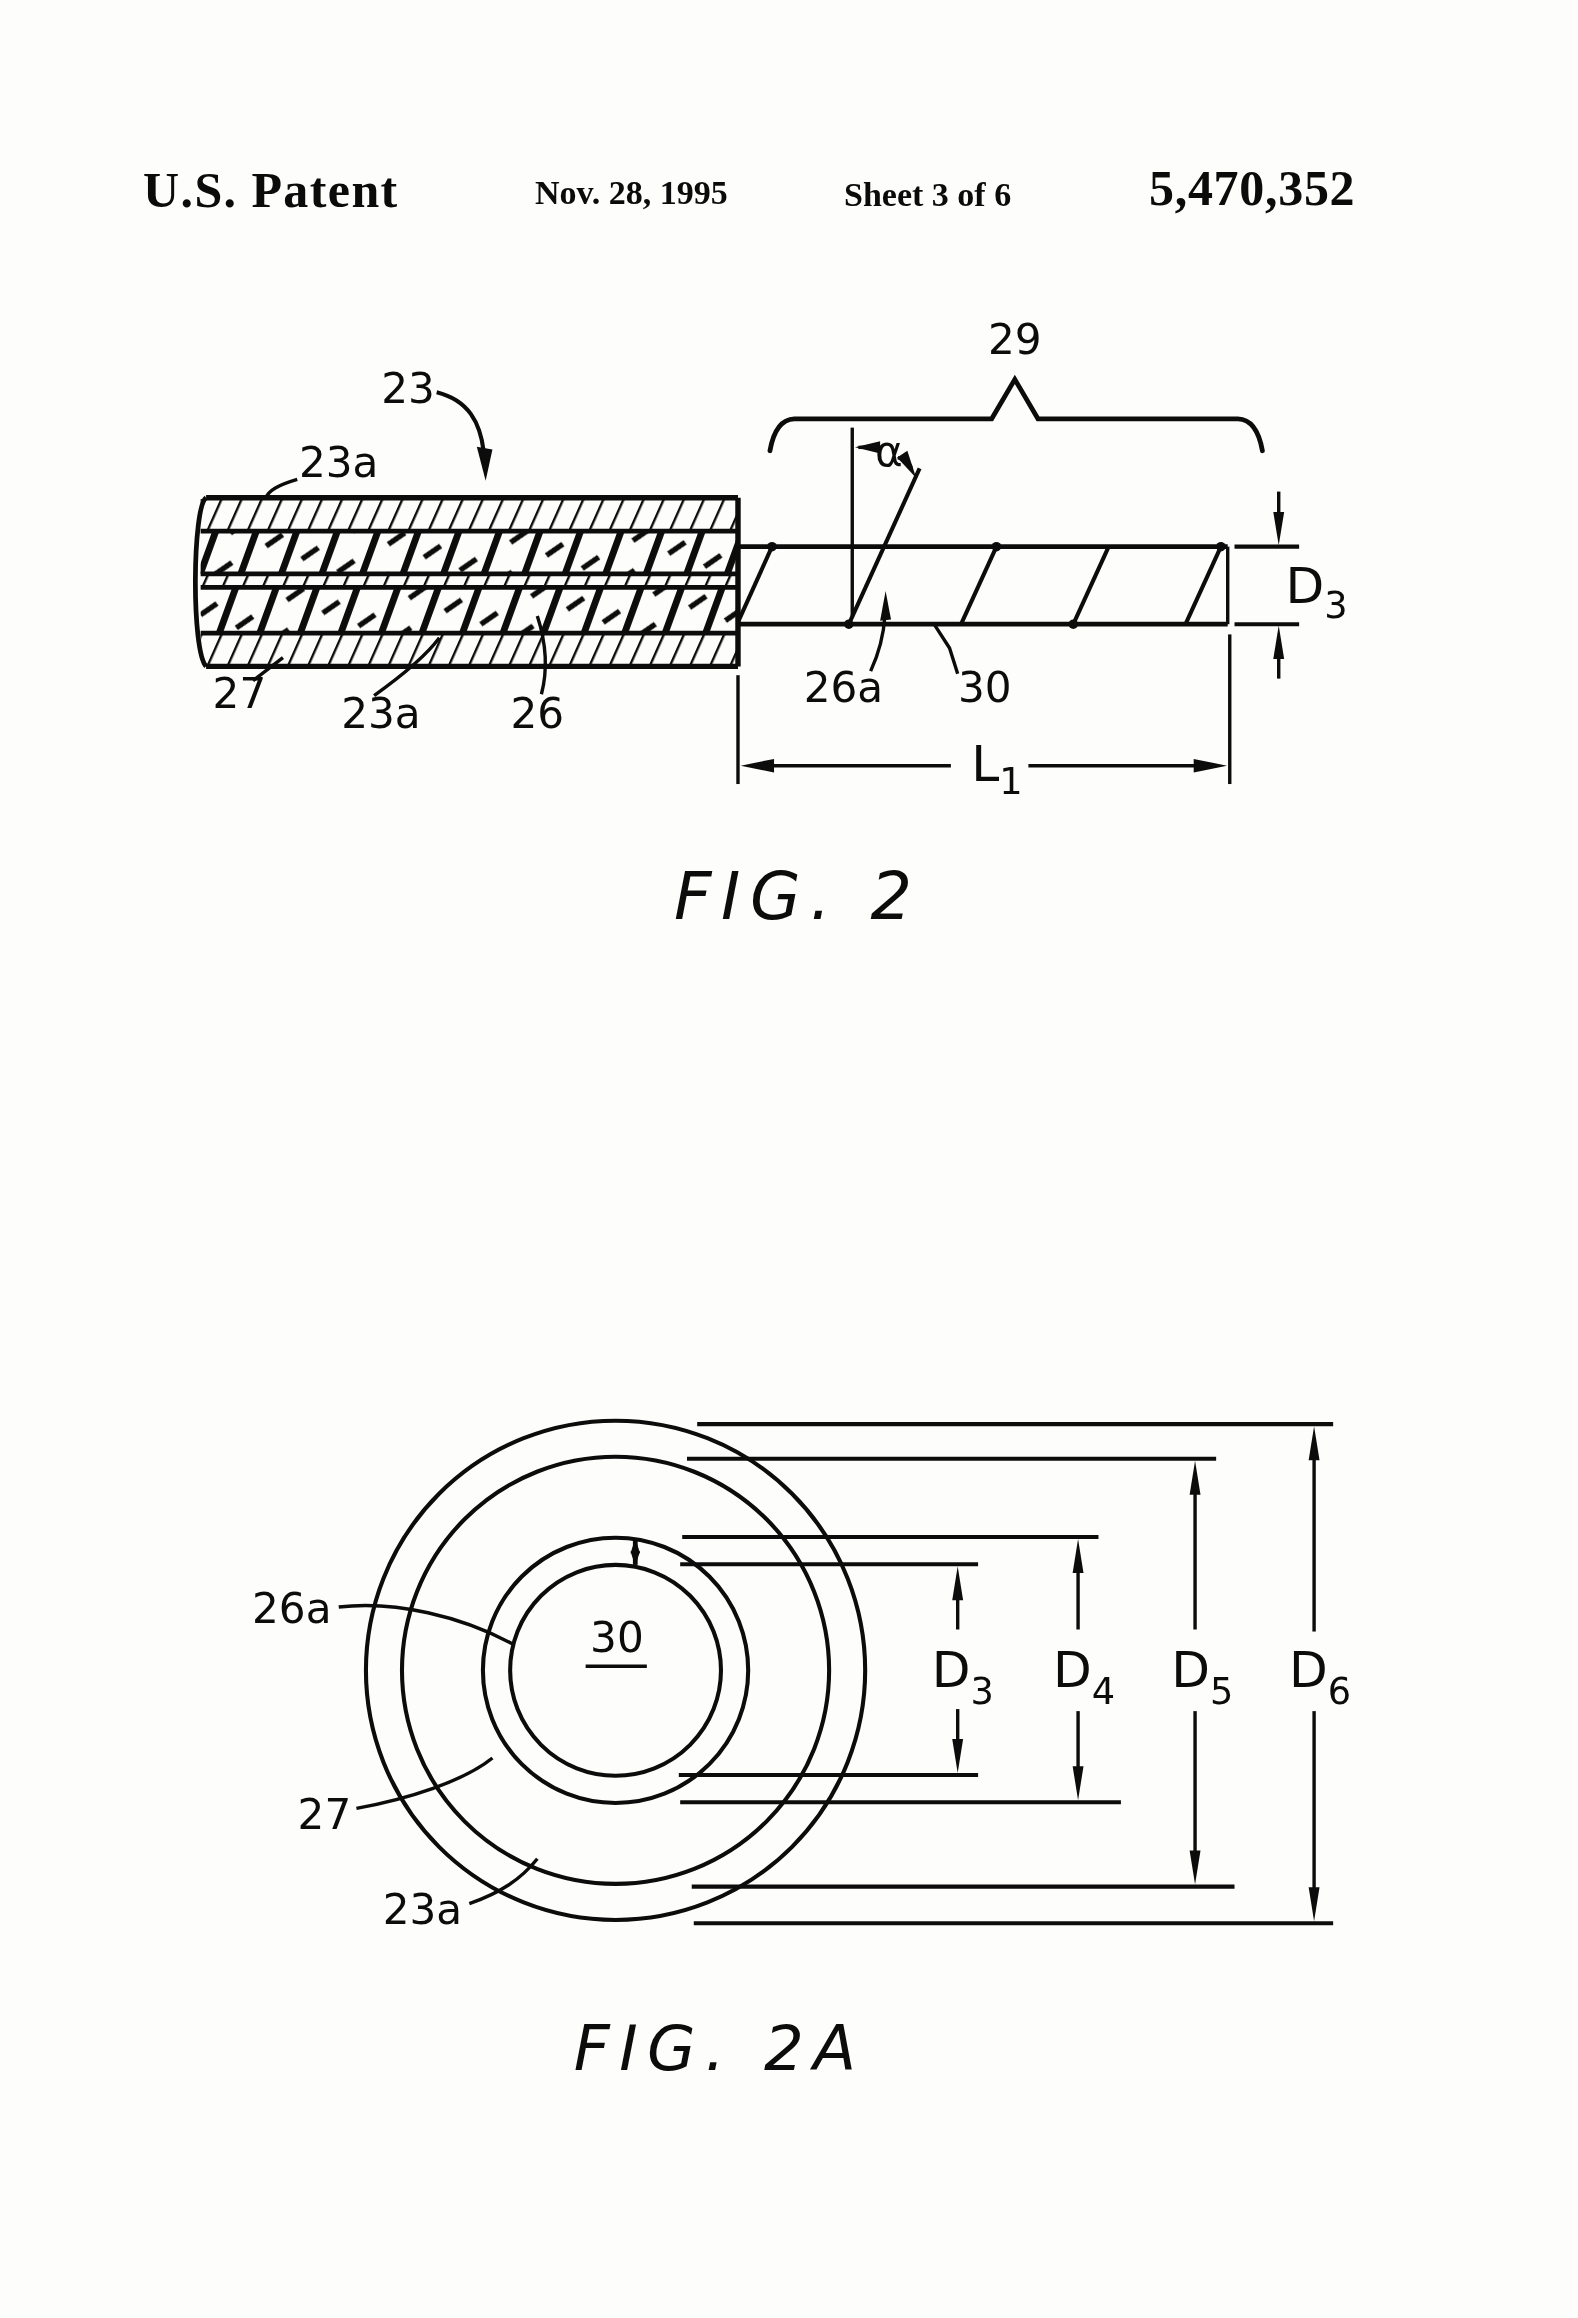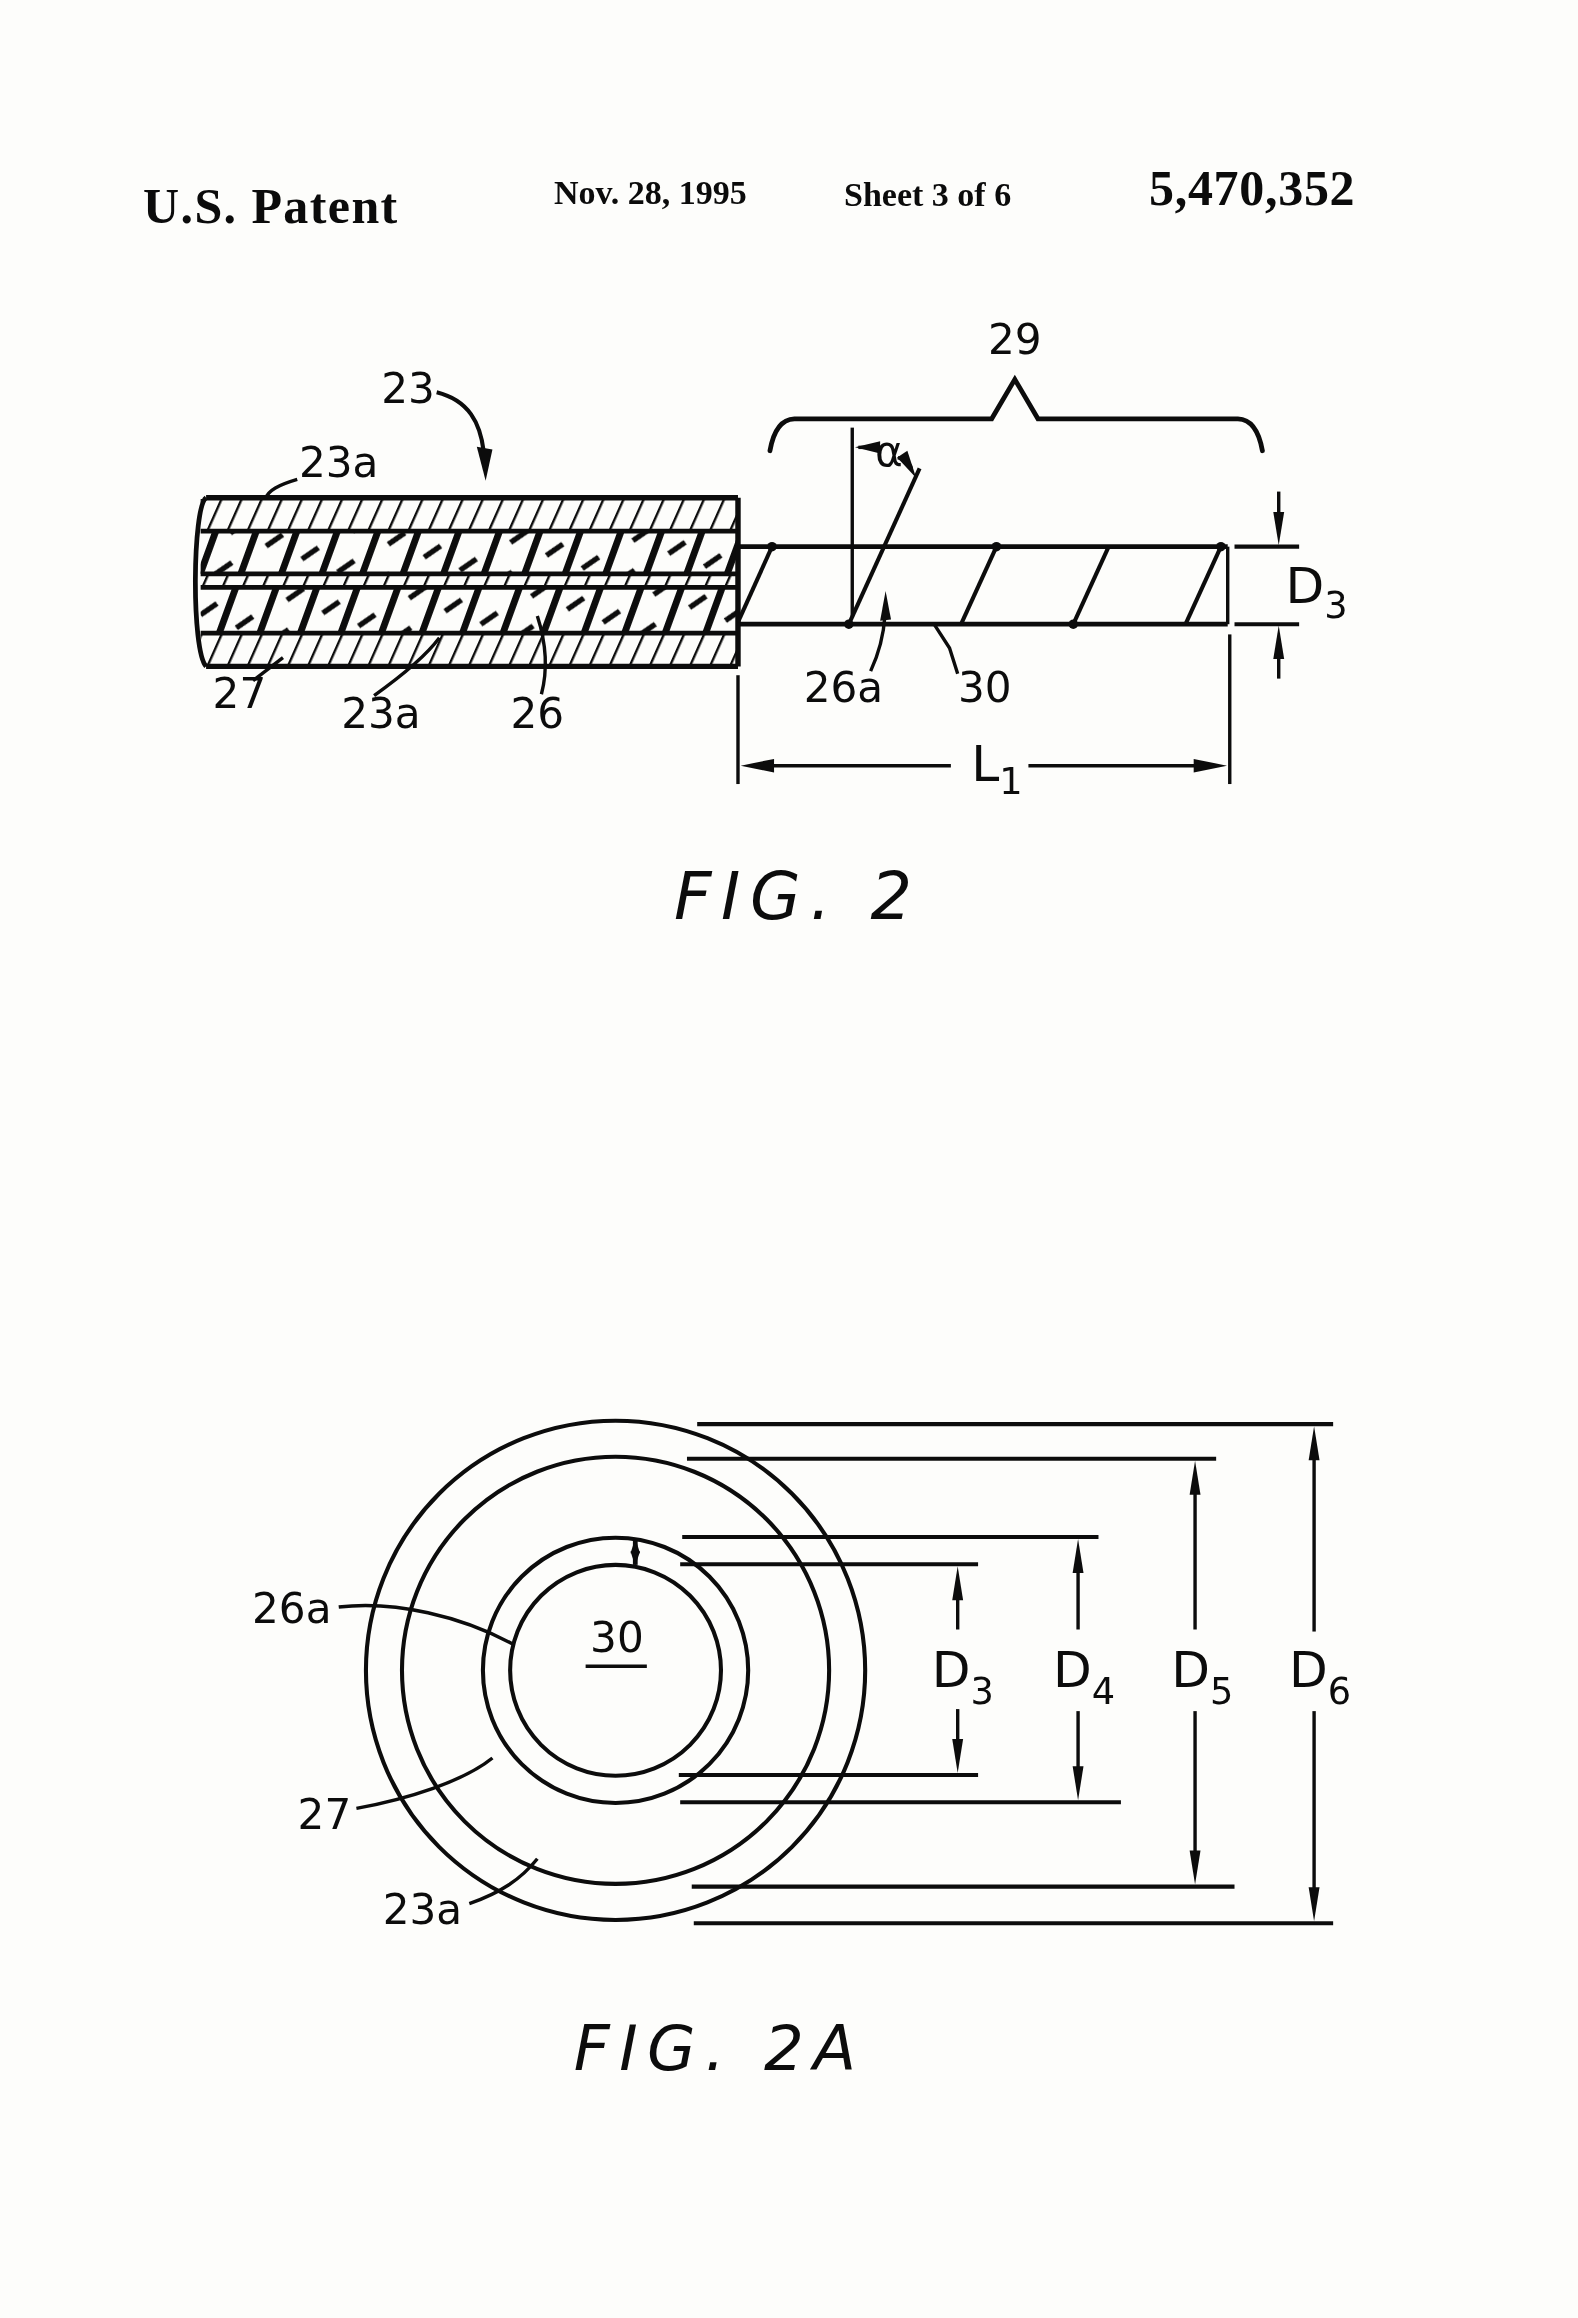--- a/index.html
+++ b/index.html
@@ -1,19 +1,19 @@
 <!DOCTYPE html>
 <html style="font-size:11px"><head>
 <meta charset="utf-8">
 <style>
   html,body{margin:0;padding:0;background:#e8e8e8;}
   #page{position:relative;width:1578px;height:2319px;background:#fdfdfb;font-family:"DejaVu Sans",sans-serif;overflow:hidden;}
   .hdr{position:absolute;color:#0b0b0b;font-family:"Liberation Serif","DejaVu Serif",serif;font-weight:bold;white-space:nowrap;}
-  #hdr-title{left:143px;top:177px;font-size:50px;letter-spacing:1.4px;}
-  #hdr-date{left:554px;top:174px;font-size:34px;}
+  #hdr-title{left:143px;top:161px;font-size:50px;letter-spacing:1.4px;}
+  #hdr-date{left:535px;top:174px;font-size:34px;}
   #hdr-sheet{left:844px;top:176px;font-size:34px;}
   #hdr-patnum{left:1149px;top:159px;font-size:50px;letter-spacing:0.7px;}
   svg{position:absolute;left:0;top:0;}
   .ln{stroke:#0c0c0c;fill:none;}
   .lbl{fill:#0c0c0c;font-size:62px;font-family:"DejaVu Sans",sans-serif;}
   .dimlbl{fill:#0c0c0c;font-size:74px;font-family:"DejaVu Sans",sans-serif;}
   .sub{font-size:54px;}
   .cap{fill:#0c0c0c;font-style:italic;font-family:"DejaVu Sans",sans-serif;letter-spacing:14px;}
   .ah{fill:#0c0c0c;stroke:none;}
 </style>

